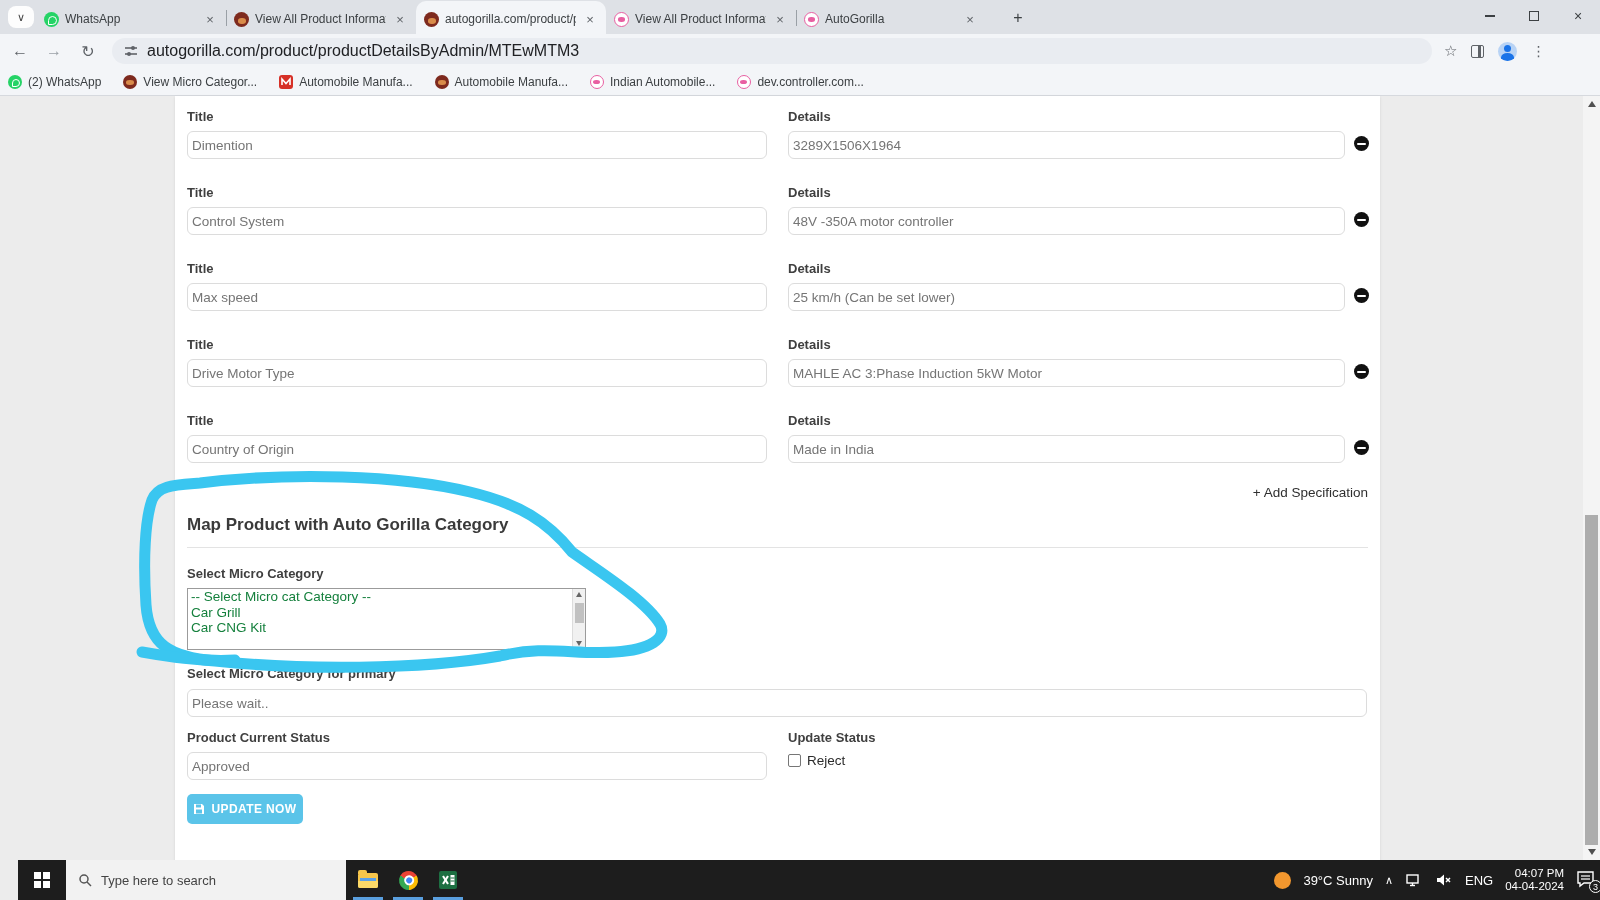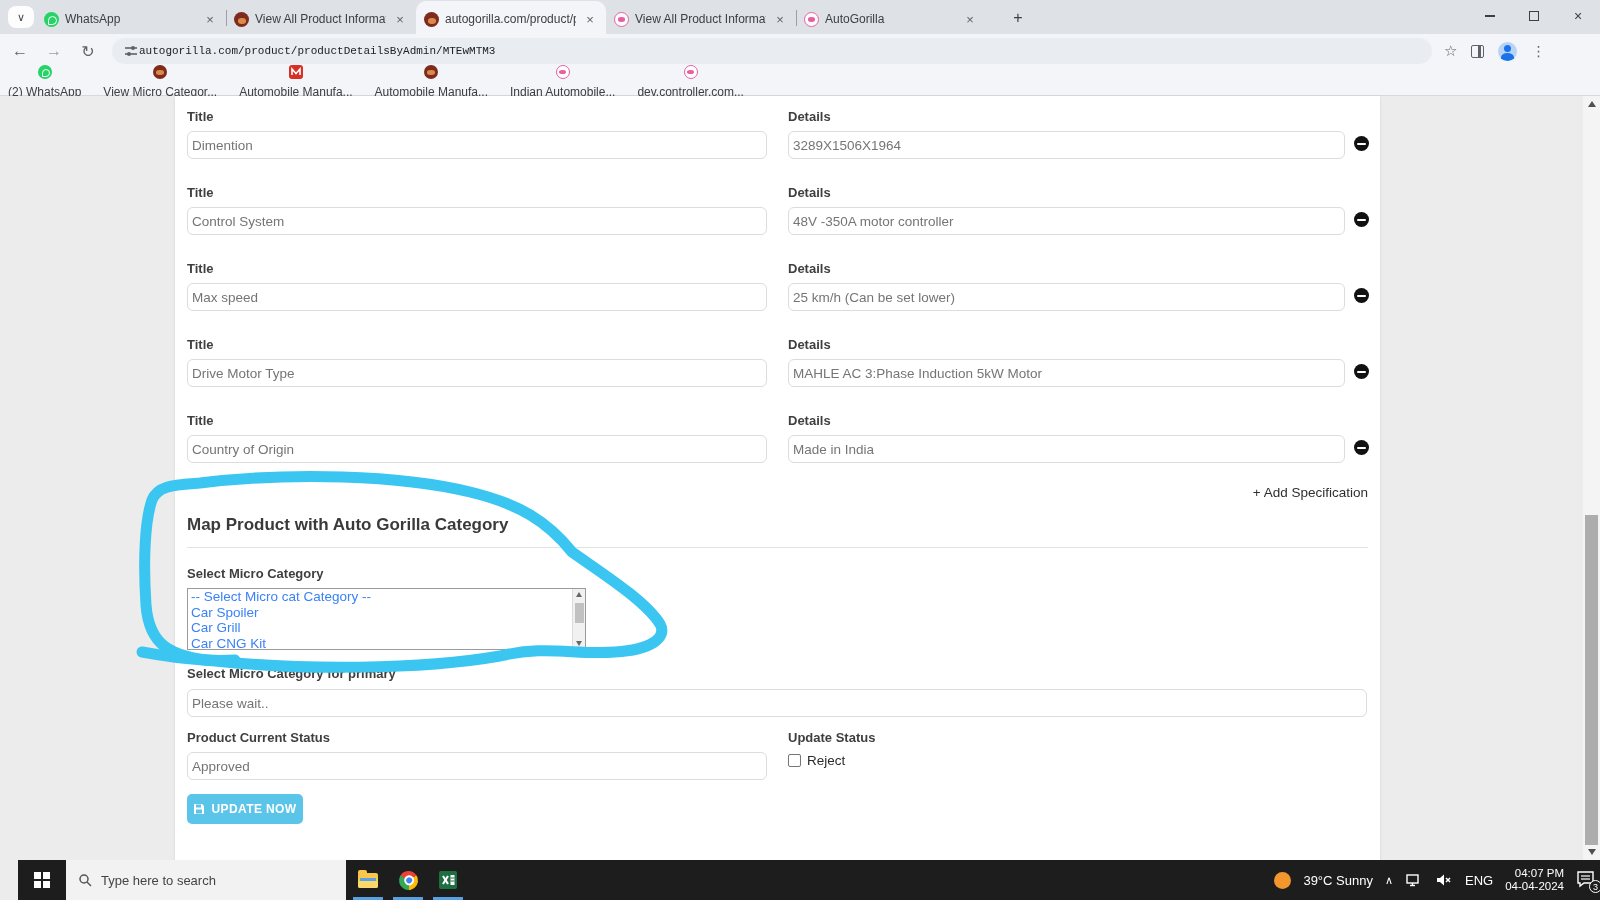--- a/index.html
+++ b/index.html
@@ -27,33 +27,33 @@
   .wincontrols { position:absolute; right:0; top:0; height:32px; display:flex; }
   .winbtn { width:44px; height:32px; display:flex; align-items:center; justify-content:center; color:#3c4043; font-size:14px; }
   .ico-min { width:10px; height:1.4px; background:#3c4043; display:inline-block; }
   .ico-max { width:10px; height:10px; border:1.4px solid #3c4043; display:inline-block; }
 
   
   .toolbar { position:absolute; left:0; top:34px; width:1600px; height:34px; background:#f3f5f8; display:flex; align-items:center; }
   .navbtn { width:28px; height:28px; display:flex; align-items:center; justify-content:center; font-size:16px; color:#5f6368; margin-left:6px; }
   .navbtn.dim { color:#9aa0a6; }
   .urlbar { margin-left:10px; width:1320px; height:26px; background:#e9ecf1; border-radius:13px; display:flex; align-items:center; padding:0 12px; }
-  .url-text { font-size:11px; color:#202124; margin-left:1px;font-family:Liberation Mono, monospace; }
+  .url-text { font-size:16px; color:#202124; margin-left:9px; }
   .toolbar-right { display:flex; align-items:center; margin-left:12px; gap:14px; }
   .star { font-size:15px; color:#5f6368; }
   .sidepanel { width:13px; height:13px; border:1.5px solid #5f6368; border-radius:2px; position:relative; }
   .sidepanel::after { content:""; position:absolute; right:2px; top:0; bottom:0; width:3.5px; background:#5f6368; }
   .avatar { width:19px; height:19px; border-radius:50%; background:#b8d3f5; position:relative; overflow:hidden; }
   .avatar::before { content:""; position:absolute; left:6px; top:3px; width:7px; height:7px; border-radius:50%; background:#1a73e8; }
   .avatar::after { content:""; position:absolute; left:3px; top:11px; width:13px; height:9px; border-radius:50% 50% 0 0; background:#1a73e8; }
   .kebab { font-size:14px; color:#5f6368; }
 
   
   .bookmarks { position:absolute; left:0; top:68px; width:1600px; height:28px; background:#f3f5f8; border-bottom:1px solid #d6d9de; display:flex; align-items:center; padding-left:8px; gap:22px; }
-  .bm { display:flex; align-items:center; gap:6px; font-size:12px; color:#3c4043;flex-direction:column; }
+  .bm { display:flex; align-items:center; gap:6px; font-size:12px; color:#3c4043; }
   .bm-ico { width:14px; height:14px; border-radius:50%; position:relative; flex:0 0 14px; }
   .bm-green { background:#25d366; } .bm-green::after { content:""; position:absolute; left:4px; top:4px; width:6px; height:6px; border:1.4px solid #fff; border-radius:50% 50% 50% 0; }
   .bm-maroon { background:#7e2a1e; } .bm-maroon::after { content:""; position:absolute; left:3px; top:5.5px; width:8px; height:5px; background:#d98c4a; border-radius:45%; }
   .bm-red { background:#d63027; border-radius:3px; } .bm-red svg { position:absolute; left:1px; top:1px; }
   .bm-pink { background:#fff; border:1.4px solid #e85fa2; } .bm-pink::after { content:""; position:absolute; left:2px; top:4px; width:7px; height:4.5px; background:#e85fa2; border-radius:45%; }
 
   
   .content { position:absolute; left:0; top:96px; width:1600px; height:764px; background:#ececec; }
   .card { position:absolute; left:175px; top:0; width:1205px; height:843px; background:#ffffff; border-radius:0 0 10px 10px; box-shadow:0 1px 3px rgba(0,0,0,0.10); padding:13px 12px 0 12px; }
   .label { font-size:13px; font-weight:bold; color:#3f3f3f; margin-bottom:7px; }
@@ -61,21 +61,21 @@
   .spec-row { display:flex; gap:21px; margin-bottom:26px; }
   .col-title { width:580px; }
   .col-details { width:557px; position:relative; }
   .minus { position:absolute; right:-24px; top:27px; width:15px; height:15px; border-radius:50%; background:#111; }
   .minus::after { content:""; position:absolute; left:3px; top:6.5px; width:9px; height:2px; background:#fff; border-radius:1px; }
   .addspec { text-align:right; font-size:13.5px; color:#2f2f2f; margin-top:-4px; padding-right:0; }
   .map-heading { font-size:17px; font-weight:bold; color:#3a3a3a; margin-top:15px; }
   .divider { height:1px; background:#e3e3e3; margin-top:12px; }
   .micro-label { margin-top:18px; }
   .listbox { position:relative; width:399px; height:62px; border:1px solid #9b9b9b; background:#fff; overflow:hidden; }
-  .option { font-size:13.5px; color:#3b82f6; line-height:15.5px; padding-left:3px; white-space:nowrap; }
+  .option { font-size:13.5px; color:#15803d; line-height:15.5px; padding-left:3px; white-space:nowrap; }
   .lb-scroll { position:absolute; right:0; top:0; bottom:0; width:13px; background:#f1f1f1; border-left:1px solid #dcdcdc; }
   .lb-up { position:absolute; top:3px; left:3px; width:0; height:0; border-left:3.5px solid transparent; border-right:3.5px solid transparent; border-bottom:5px solid #666; }
   .lb-down { position:absolute; bottom:3px; left:3px; width:0; height:0; border-left:3.5px solid transparent; border-right:3.5px solid transparent; border-top:5px solid #666; }
   .lb-thumb { position:absolute; top:14px; left:2px; width:9px; height:20px; background:#c1c1c1; }
   .primary-label { margin-top:16px; }
   .wait-input { margin-top:1px; width:1180px; }
   .status-row { display:flex; margin-top:13px; }
   .status-col { width:580px; }
   .update-col { margin-left:21px; }
   .checkline { display:flex; align-items:center; gap:6px; margin-top:8px; font-size:13.5px; color:#2b2b2b; }
@@ -280,21 +280,20 @@
       </div>
 
       <div class="addspec">+ Add Specification</div>
 
       <div class="map-heading">Map Product with Auto Gorilla Category</div>
       <div class="divider"></div>
 
       <div class="label micro-label">Select Micro Category</div>
       <div class="listbox">
         <div class="option">-- Select Micro cat Category --</div>
-        <div class="option">Car Spoiler</div>
         <div class="option">Car Grill</div>
         <div class="option">Car CNG Kit</div>
         <div class="lb-scroll">
           <span class="lb-up"></span>
           <span class="lb-thumb"></span>
           <span class="lb-down"></span>
         </div>
       </div>
 
       <div class="label primary-label">Select Micro Category for primary</div>

